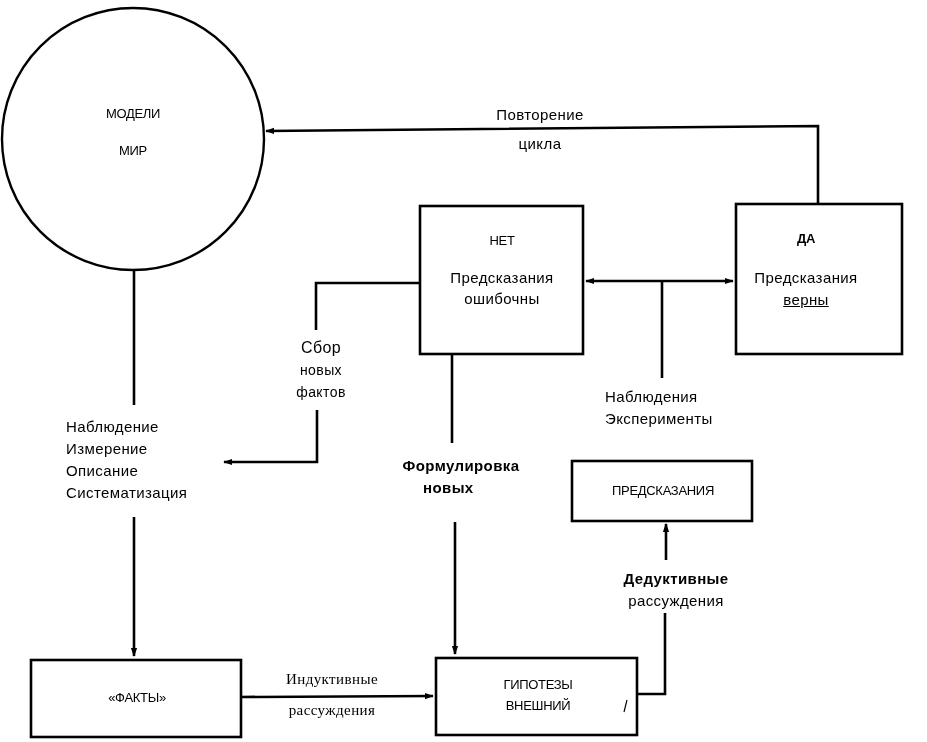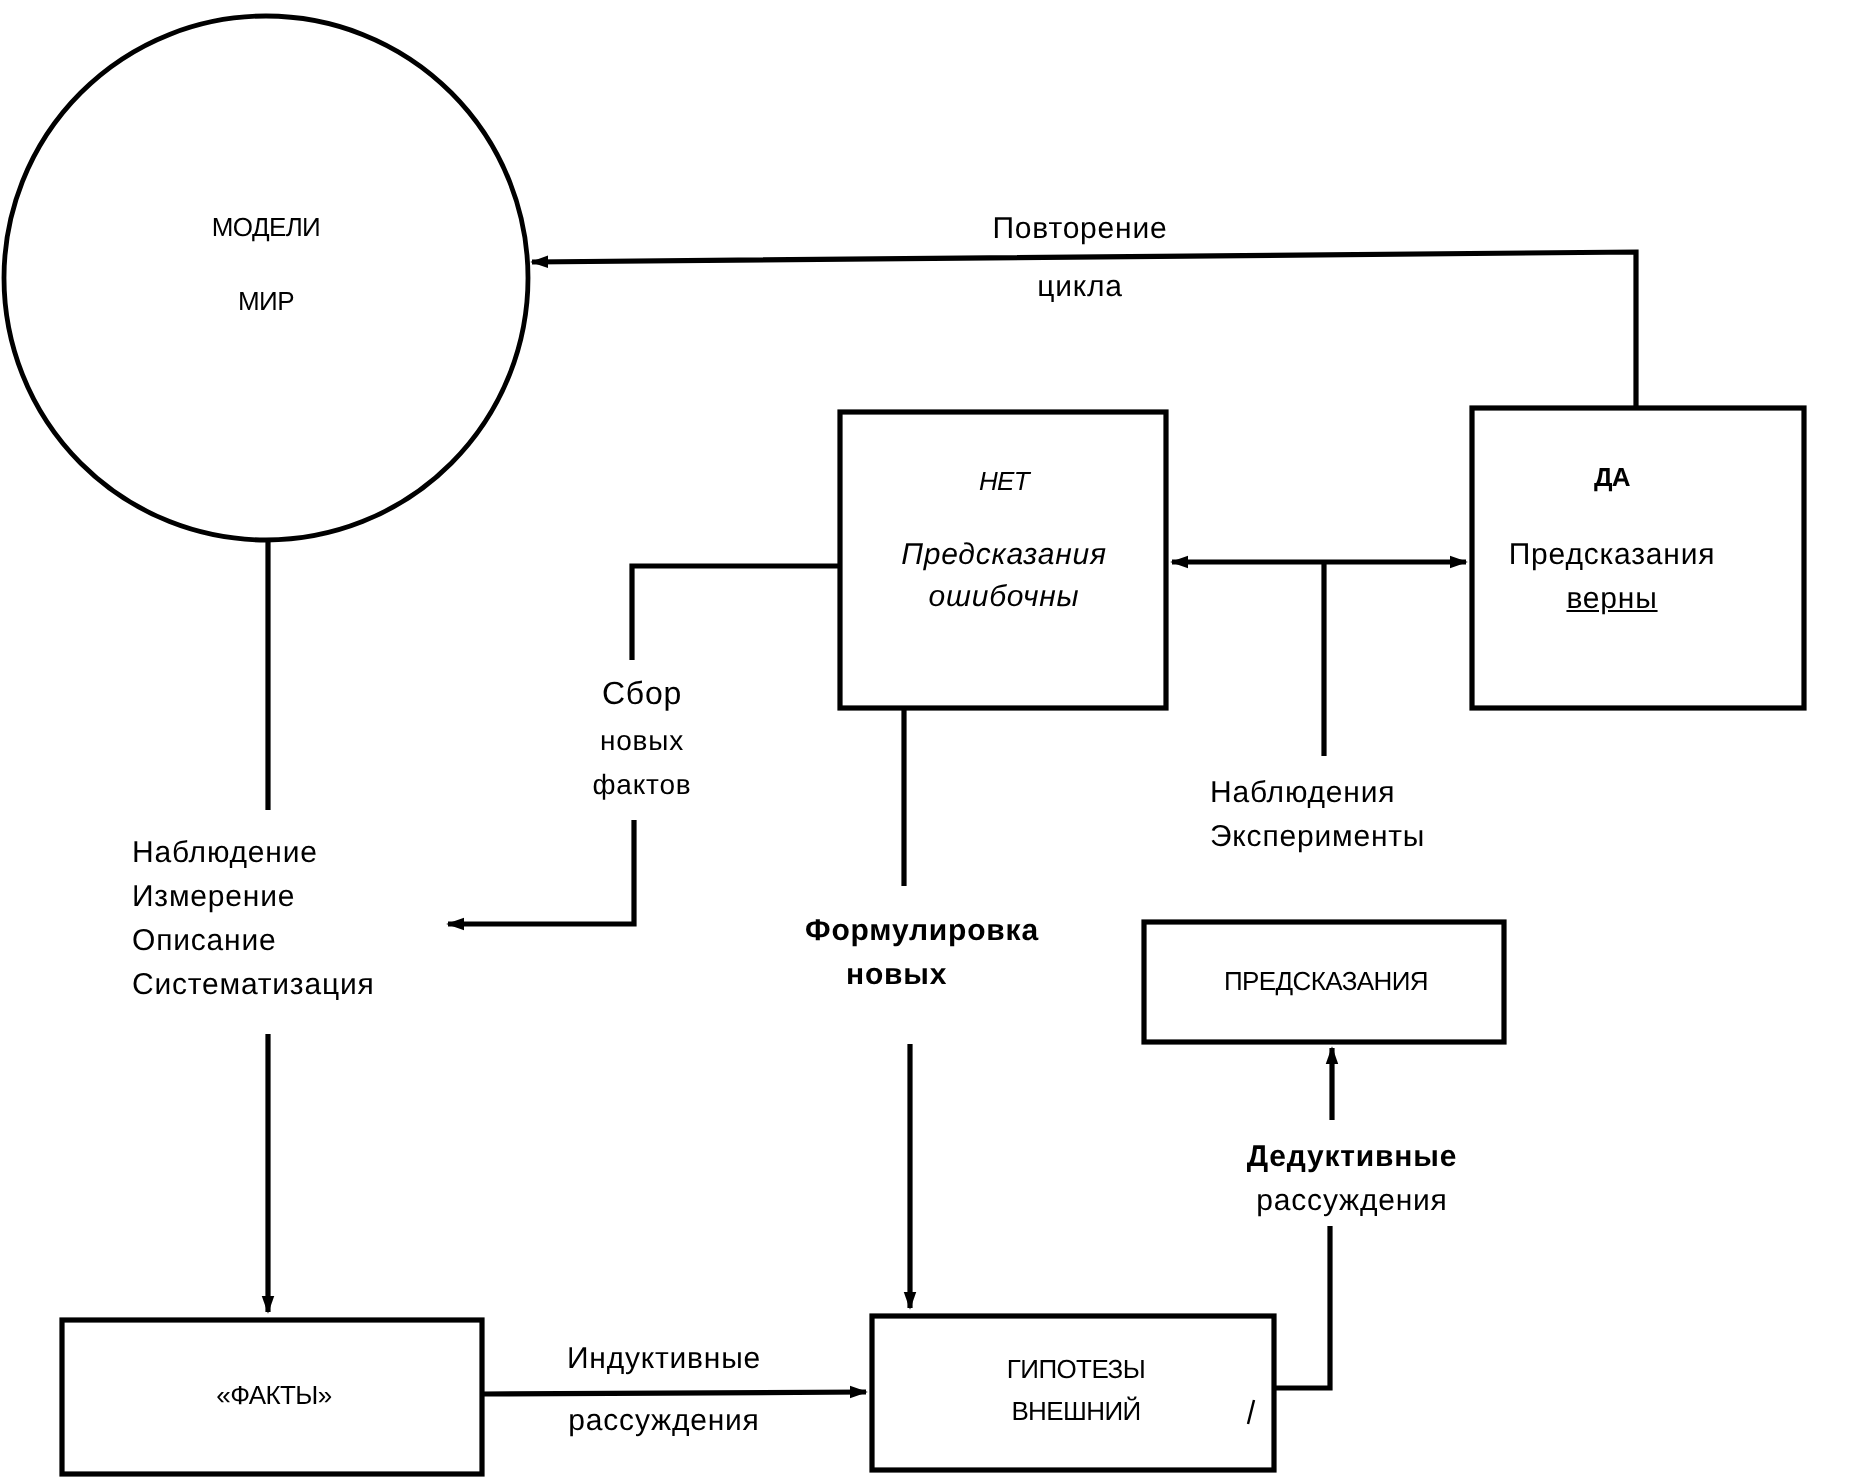--- a/index.html
+++ b/index.html
@@ -58,21 +58,21 @@
 <div class="lbl small" style="left:83px; top:107px; width:100px;">
   <span class="line">МОДЕЛИ</span>
   <span class="line" style="margin-top:24px;">МИР</span>
 </div>
 
 <div class="lbl med" style="left:470px; top:107px; width:140px;">
   <span class="line">Повторение</span>
   <span class="line" style="margin-top:14px;">цикла</span>
 </div>
 
-<div class="lbl" style="left:422px; top:234px; width:160px;font-style:italic;">
+<div class="lbl" style="left:422px; top:234px; width:160px;">
   <span class="line small">НЕТ</span>
   <span class="line med" style="margin-top:23px;">Предсказания</span>
   <span class="line med" style="margin-top:6px;">ошибочны</span>
 </div>
 
 <div class="lbl" style="left:738px; top:232px; width:136px;">
   <span class="line small bold">ДА</span>
   <span class="line med" style="margin-top:25px;">Предсказания</span>
   <span class="line med" style="margin-top:7px;text-decoration:underline;">верны</span>
 </div>
@@ -106,21 +106,21 @@
 
 <div class="lbl med bold" style="left:606px; top:568px; width:140px; line-height:22px;">
   <span class="line">Дедуктивные</span>
   <span class="line" style="font-weight:normal;">рассуждения</span>
 </div>
 
 <div class="lbl small" style="left:33px; top:691px; width:208px;">
   <span>«ФАКТЫ»</span>
 </div>
 
-<div class="lbl med" style="left:262px; top:672px; width:140px;">
+<div class="lbl med" style="left:262px; top:672px; width:140px;font-family:Liberation Serif, serif;">
   <span class="line">Индуктивные</span>
   <span class="line" style="margin-top:16px;">рассуждения</span>
 </div>
 
 <div class="lbl small" style="left:438px; top:678px; width:200px;">
   <span class="line">ГИПОТЕЗЫ</span>
   <span class="line" style="margin-top:8px;">ВНЕШНИЙ</span>
 </div>
 
 </body></html>

